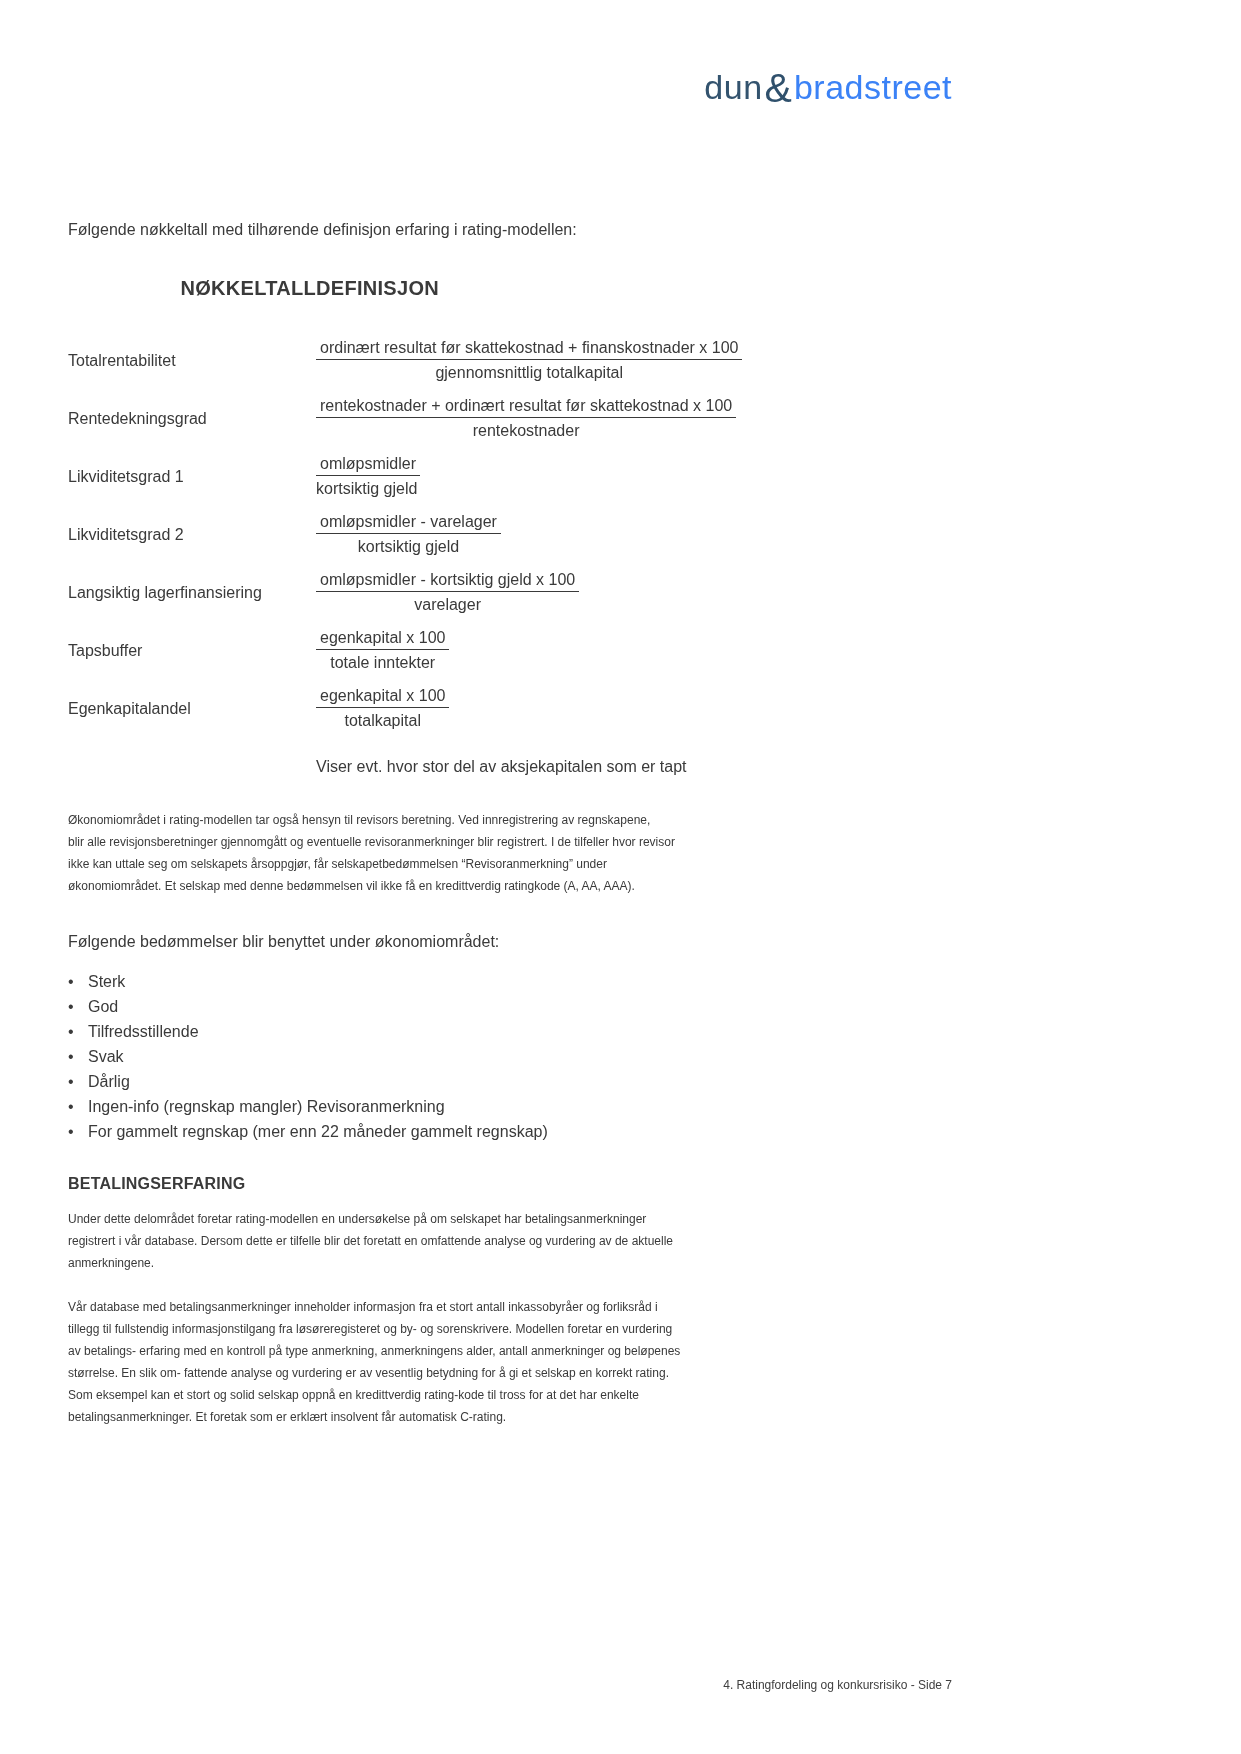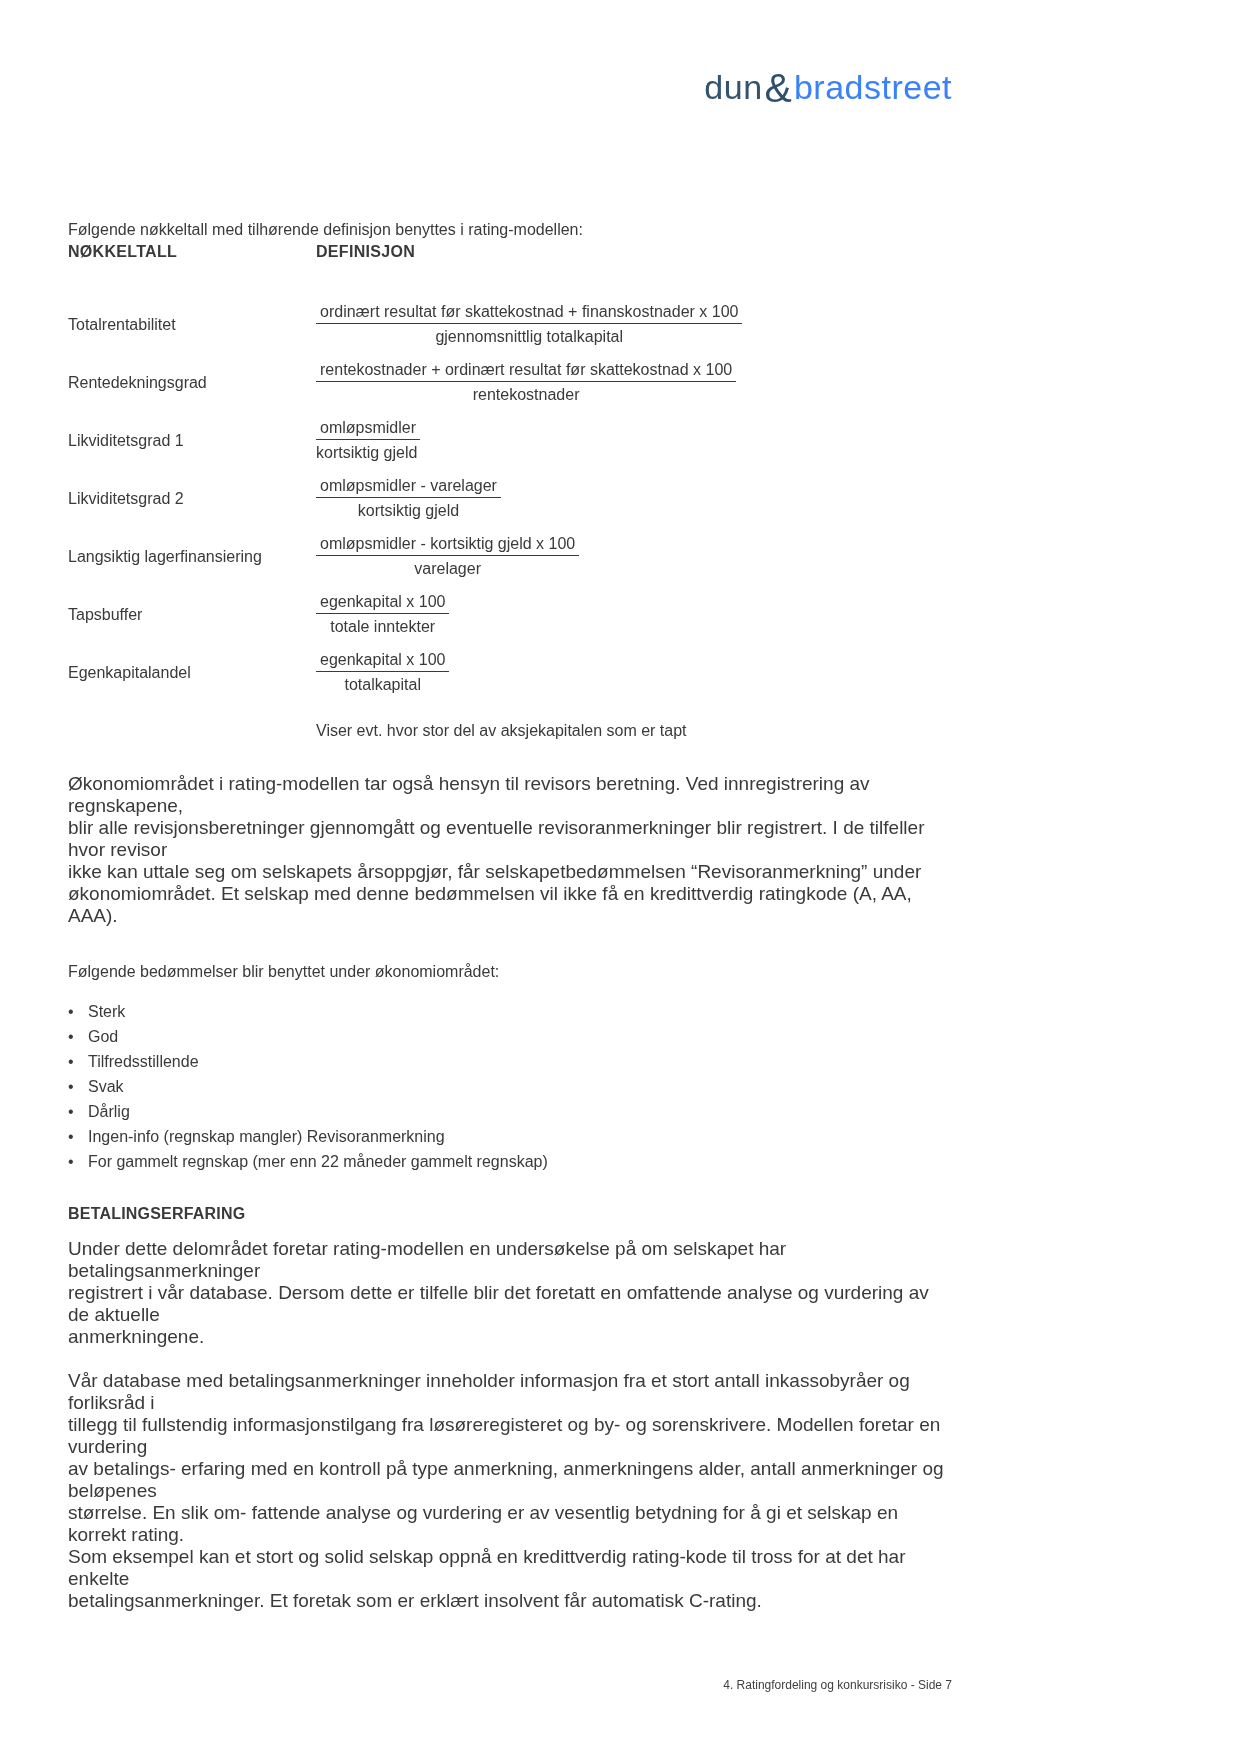--- a/index.html
+++ b/index.html
@@ -15,32 +15,32 @@
 
   
   .logo { margin-top: 66px; text-align: right; white-space: nowrap; line-height: 42px; }
   .logo-dun { font-size: 34px; color: #33536e; font-weight: 400; letter-spacing: 0.5px; }
   .logo-amp { font-size: 41px; color: #2f506c; font-weight: 400; padding: 0 2px; vertical-align: -3px; }
   .logo-brad { font-size: 34px; color: #3b82f6; font-weight: 400; letter-spacing: 0.5px; }
 
   .intro { margin: 104px 0 0 0; font-size: 16px; line-height: 22px; }
 
   
-  .thead { display: flex; font-size: 16px; font-weight: 700; letter-spacing: 0.3px; line-height: 22px; }
+  .thead { display: flex; margin-top: 36px; font-size: 20px; font-weight: 700; letter-spacing: 0.3px; line-height: 22px; text-align: right; }
   .col-label { width: 248px; flex: 0 0 248px; }
   .rows { margin-top: 38px; }
   .trow { display: flex; margin-bottom: 12px; font-size: 16px; line-height: 21px; align-items: center; }
   .fraction { display: inline-flex; flex-direction: column; align-items: center; }
   .fraction .num { border-bottom: 1.5px solid #3a3a3a; padding: 0 4px 1px 4px; }
   .fraction .den { padding-top: 2px; }
   .fraction.den-left { align-items: flex-start; }
   .note-row { display: flex; margin-top: 25px; font-size: 16px; line-height: 22px; }
 
   
-  .para { font-size: 19px; line-height: 22px; }
+  .para { font-size: 12px; line-height: 22px; }
   .para-economy { margin-top: 31px; }
   .assess-intro { margin-top: 34px; font-size: 16px; line-height: 22px; }
   ul.bullets { list-style: none; margin: 2px 0 0 0; padding: 0; font-size: 16px; line-height: 25px; }
   ul.bullets li::before { content: "•"; display: inline-block; width: 20px; }
   .section-heading { margin-top: 29px; font-size: 16px; font-weight: 700; letter-spacing: 0.2px; line-height: 22px; }
   .para-payment1 { margin-top: 0; }
   .para-payment2 { margin-top: 22px; }
 
   .footer {
     position: absolute; top: 1678px; left: 68px; width: 884px;
@@ -49,21 +49,21 @@
 </style>
 </head>
 <body>
 
 <div class="content">
 
   <header class="logo">
     <span class="logo-dun">dun</span><span class="logo-amp">&amp;</span><span class="logo-brad">bradstreet</span>
   </header>
 
-  <p class="intro">Følgende nøkkeltall med tilhørende definisjon benyttes i rating-modellen:</p>
+  <p class="intro">Følgende nøkkeltall med tilhørende definisjon erfaring i rating-modellen:</p>
 
   <div class="thead">
     <div class="col-label">NØKKELTALL</div>
     <div>DEFINISJON</div>
   </div>
 
   <div class="rows">
 
     <div class="trow">
       <div class="col-label">Totalrentabilitet</div>

